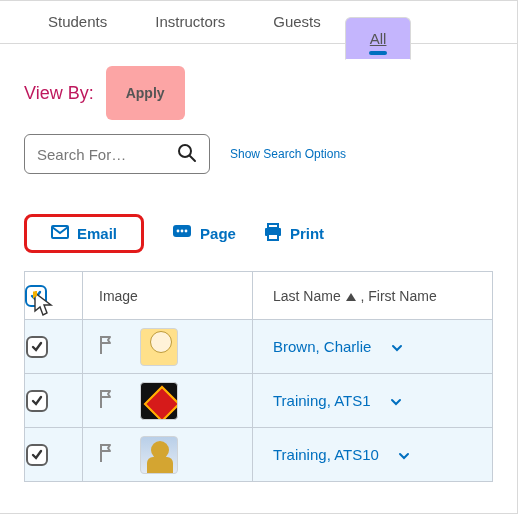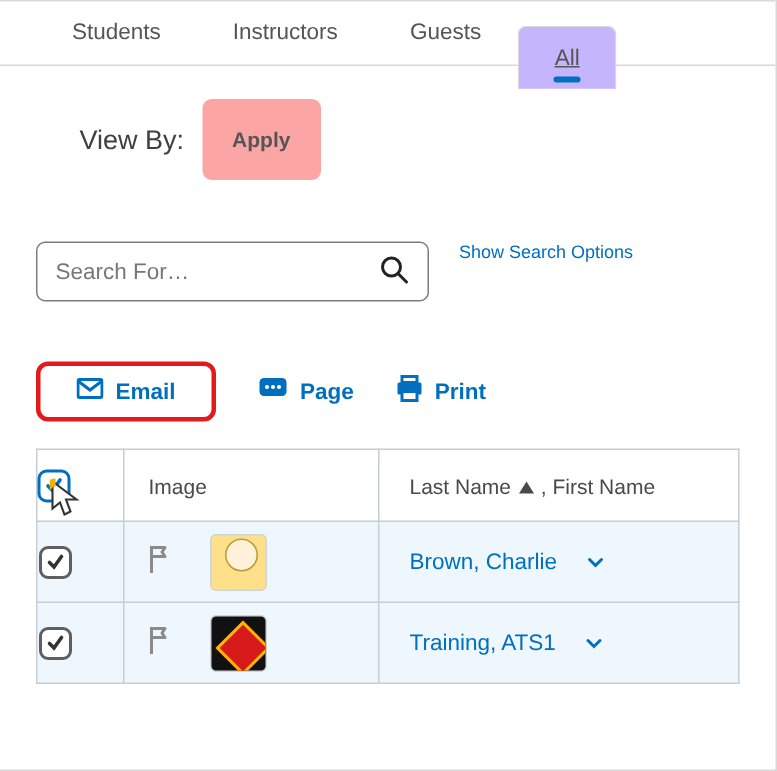--- a/index.html
+++ b/index.html
@@ -47,39 +47,38 @@
     left:50%;
     transform:translateX(-50%);
     bottom:4px;
     width:18px;
     height:4px;
     border-radius:2px;
     background:#006fbf;
   }
   .content { padding:22px 24px 0 24px; }
   .viewby-row { display:flex; align-items:center; gap:12px; margin-bottom:14px; }
-  .viewby-label { font-size:18px; font-weight:500; color:#404040;margin-left:29px; }
+  .viewby-label { font-size:18px; font-weight:500; color:#be185d; }
   .select {
     display:flex; align-items:center; justify-content:space-between;
     width:108px; height:38px; padding:0 12px;
     border:1px solid #7c7c7c; border-radius:6px; cursor:pointer;
     font-size:15px; color:#333;
   }
   .apply-btn {
     height:54px; padding:0 20px; background:#fca5a5;
     border:none; border-radius:6px; font-weight:700; color:#555;
     font-size:14px; cursor:pointer;
   }
   .search-row { display:flex; align-items:center; gap:20px; margin-bottom:40px; }
   .search-box {
     display:flex; align-items:center; justify-content:space-between;
-    width:262px; height:40px;
+    width:186px; height:40px;
     border:1px solid #7c7c7c; border-radius:6px;
     padding:0 12px;
-    margin-top:27px;
   }
   .search-placeholder { color:#777; font-size:15px; }
   .search-options-link { color:#006fbf; font-size:12px; cursor:pointer; }
   .actions-row { display:flex; align-items:center; gap:28px; margin-bottom:18px; }
   .action {
     display:flex; align-items:center; gap:8px;
     color:#006fbf; font-weight:700; font-size:15px; cursor:pointer;
     padding:0;
   }
   .email-highlight {
@@ -284,16 +283,43 @@
         </td>
         <td class="cell-name">
           <span>Training, ATS1</span>
           <span class="chev">
             <svg width="14" height="14" viewBox="0 0 14 14">
                 <path d="M3 5l4 4 4-4" fill="none" stroke="#006fbf" stroke-width="2" stroke-linecap="round"></path>
               </svg>
           </span>
         </td>
       </tr>
+      <tr class="row sel">
+        <td class="cell-check">
+          <span class="check">
+            <svg width="12" height="12" viewBox="0 0 12 12">
+                <path d="M2 6l3 3 5-7" fill="none" stroke="#333" stroke-width="2.4" stroke-linecap="round"></path>
+              </svg>
+          </span>
+        </td>
+        <td class="cell-image">
+          <div class="flag-and-img">
+            <span class="flag">
+              <svg width="16" height="20" viewBox="0 0 16 20">
+                  <path d="M3 1v18M3 2h9l-2 3 2 3H3" fill="none" stroke="#8a8a8a" stroke-width="2" stroke-linejoin="round"></path>
+                </svg>
+            </span>
+            <span class="avatar av-gold"></span>
+          </div>
+        </td>
+        <td class="cell-name">
+          <span>Training, ATS10</span>
+          <span class="chev">
+            <svg width="14" height="14" viewBox="0 0 14 14">
+                <path d="M3 5l4 4 4-4" fill="none" stroke="#006fbf" stroke-width="2" stroke-linecap="round"></path>
+              </svg>
+          </span>
+        </td>
+      </tr>
     </tbody>
   </table>
 
 </div>
 
 </body></html>

